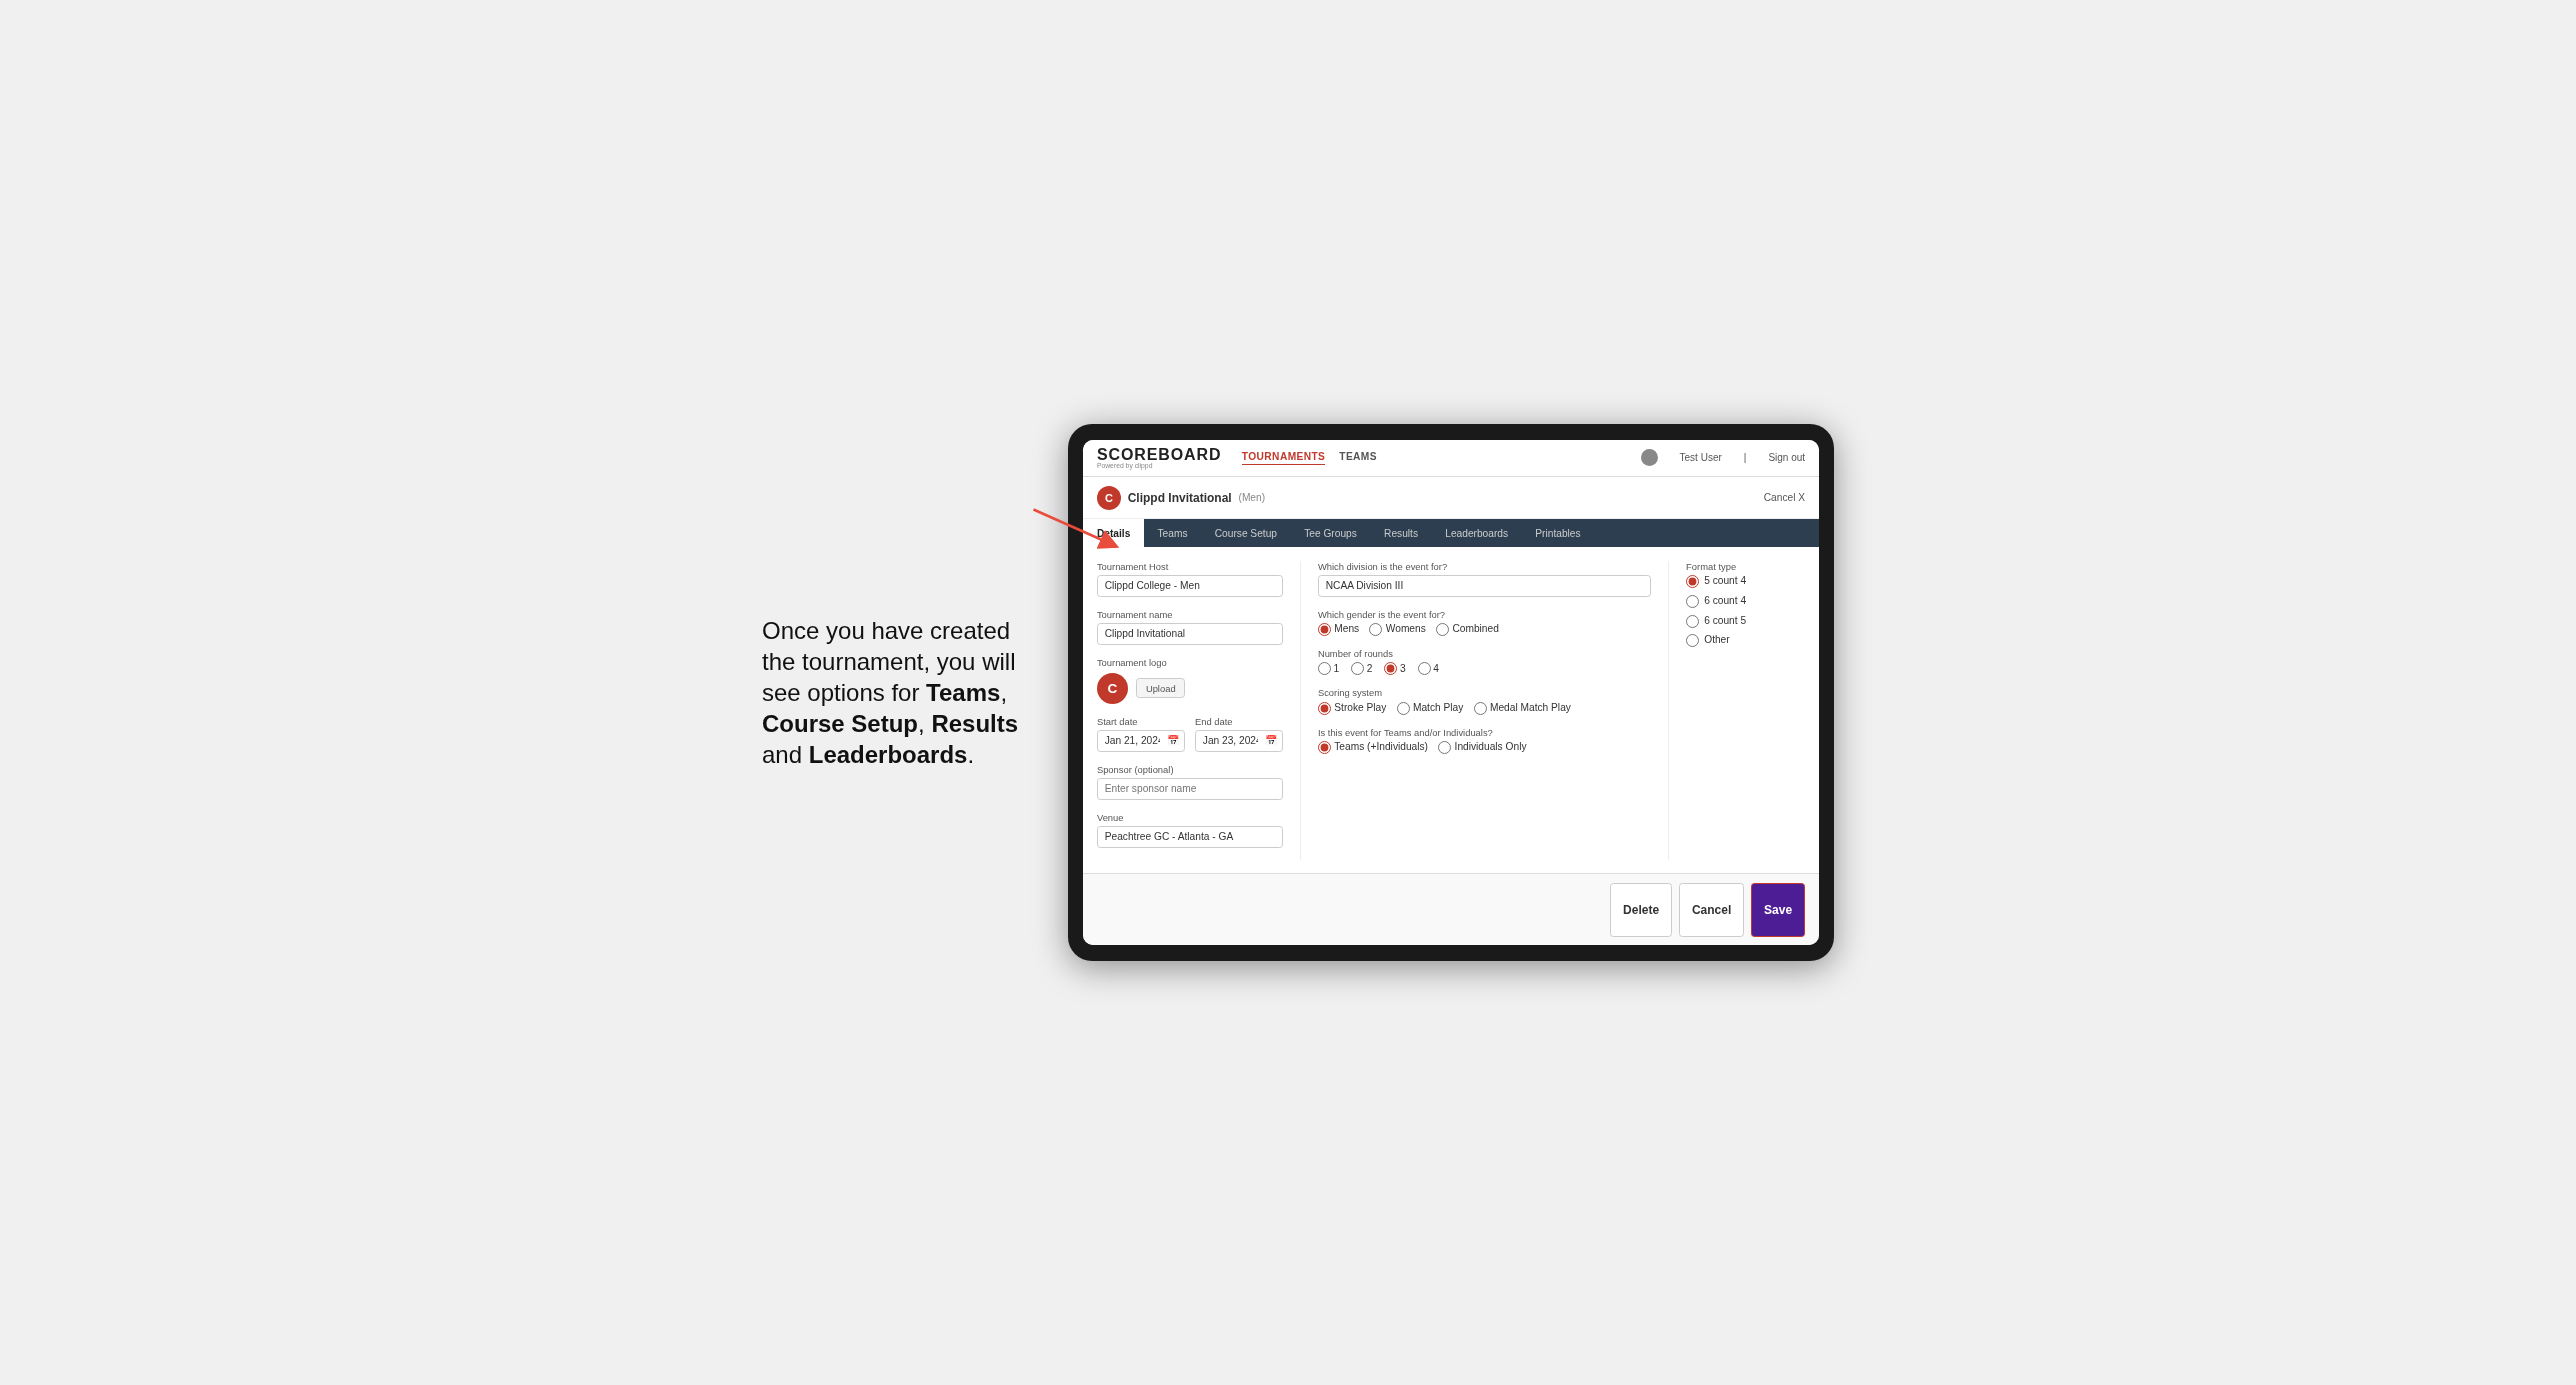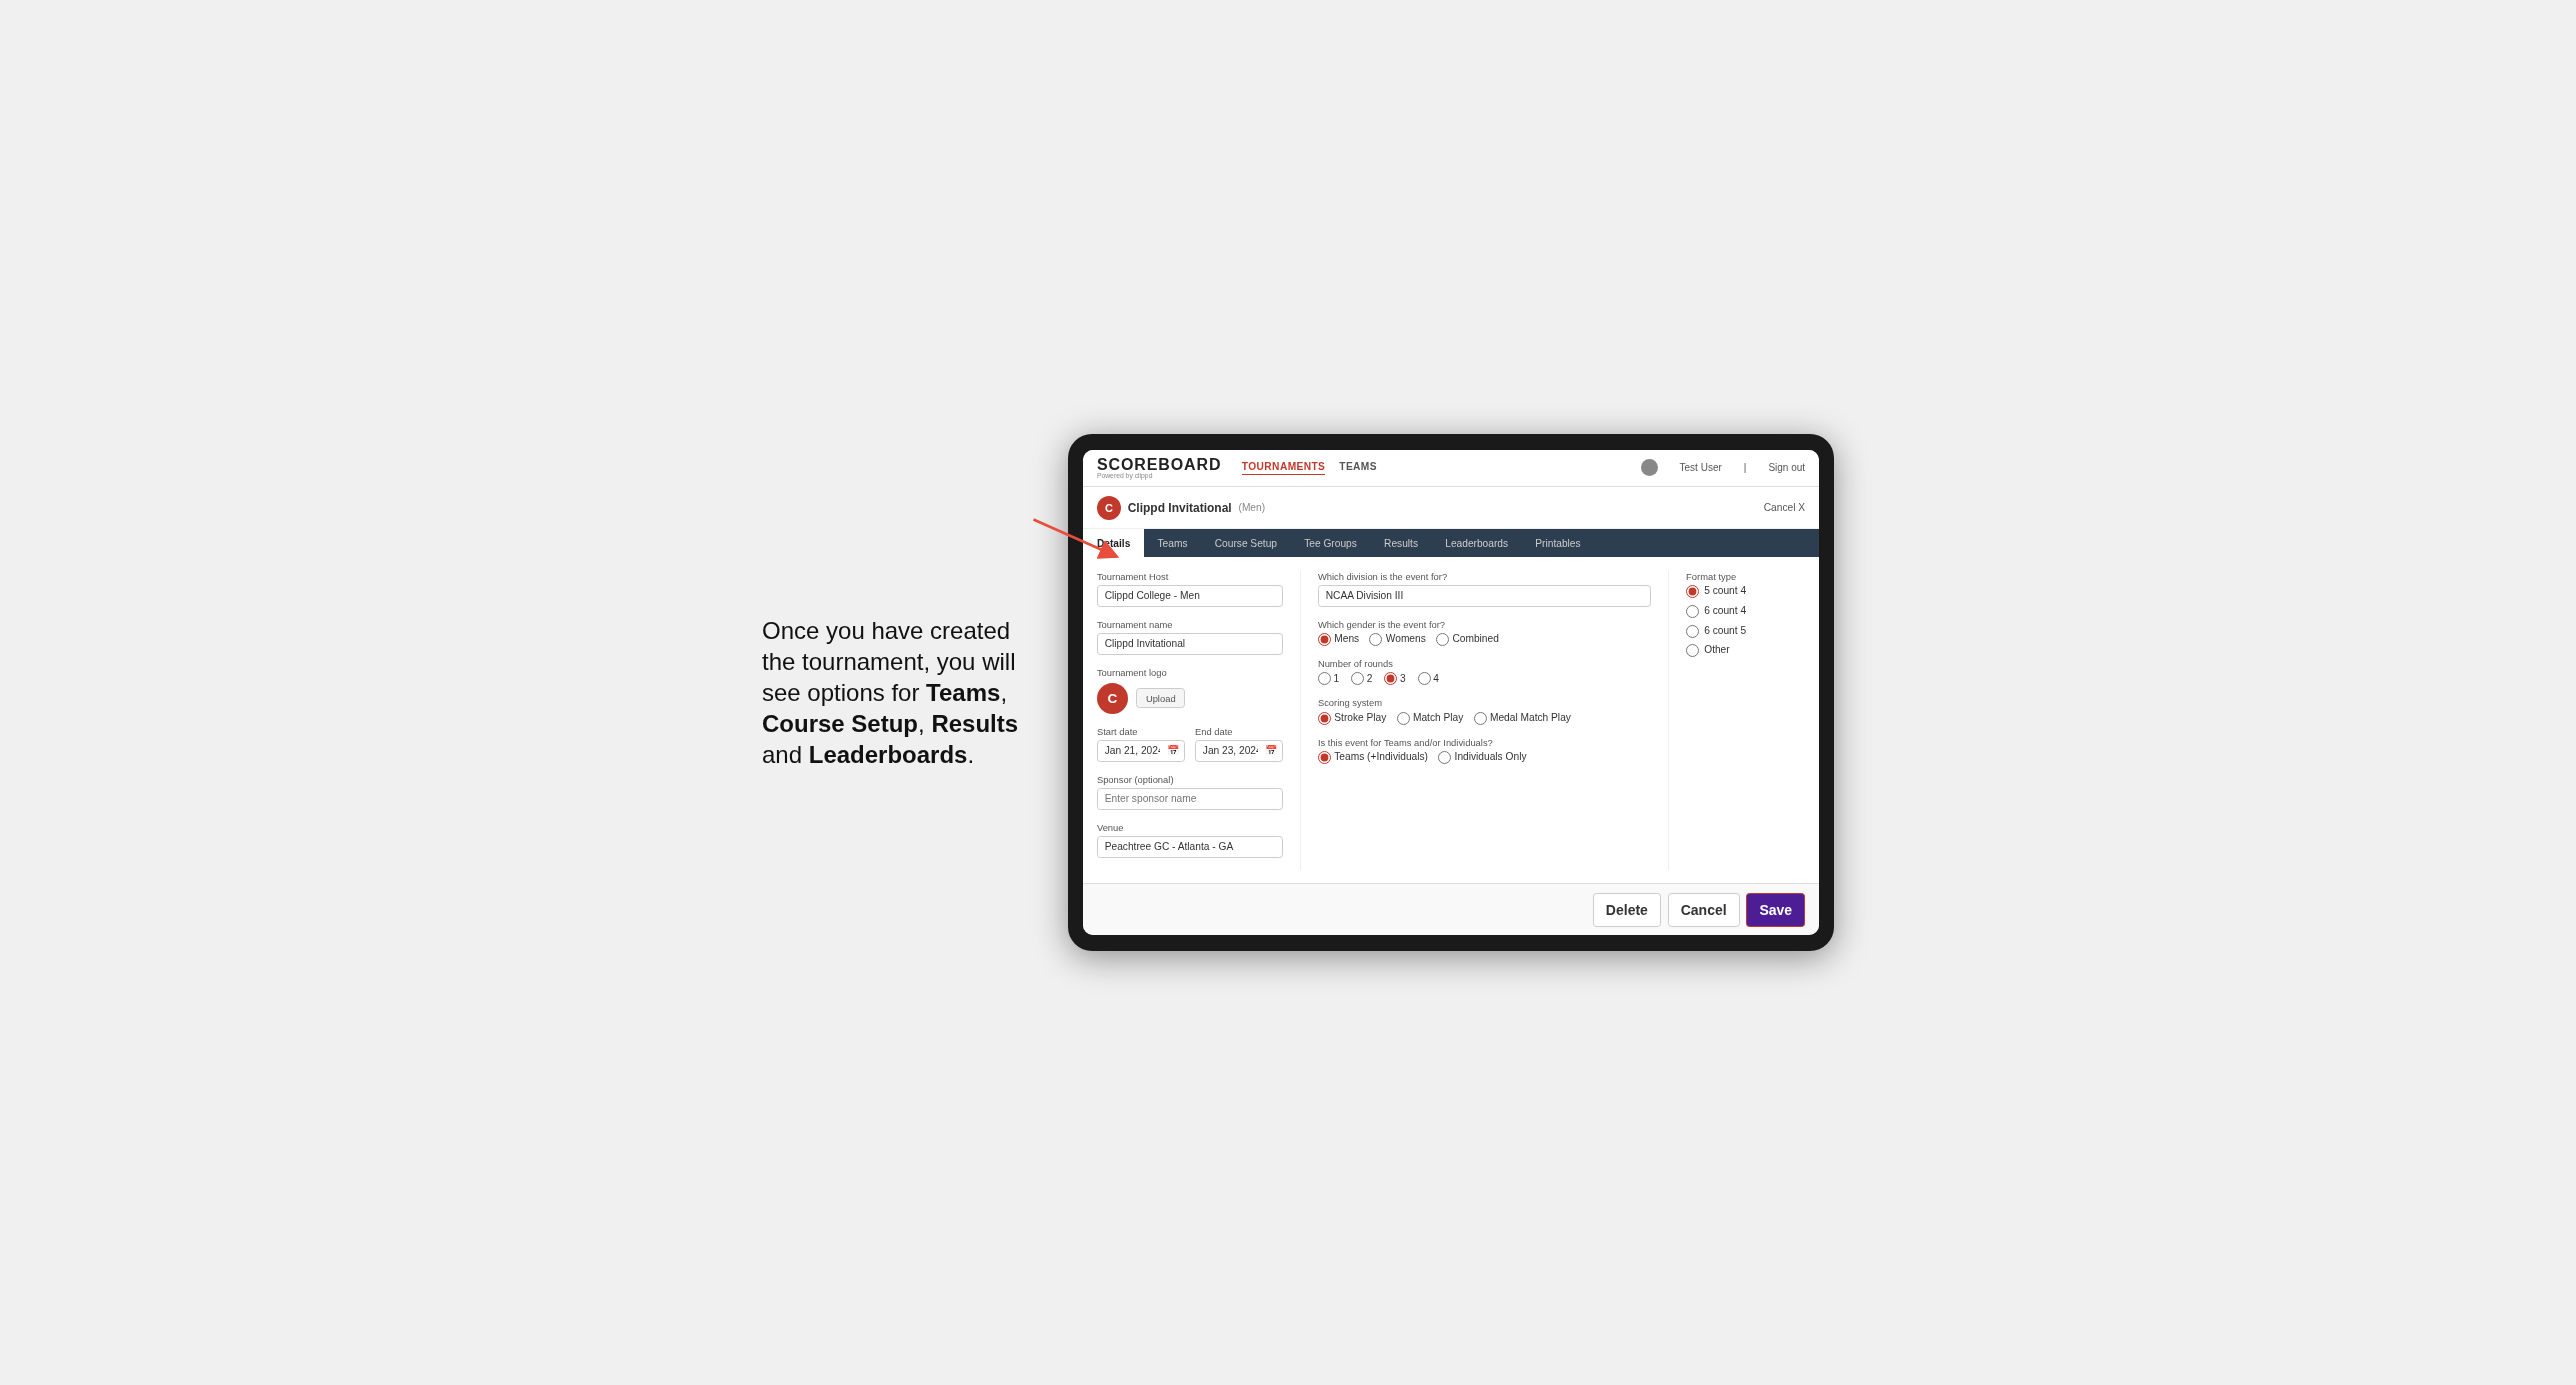--- a/index.html
+++ b/index.html
@@ -333,23 +333,23 @@
     
     .footer-bar {
       background: #f9f9f9;
       border-top: 0.9px solid #ddd;
       padding: 8.5px 13.6px;
       display: flex;
       justify-content: flex-end;
       gap: 6.8px;
     }
     .btn {
-      padding: 8px 12px;
+      padding: 19px 12px;
       border-radius: 3.4px;
-      font-size: 14px;
+      font-size: 12px;
       font-weight: 600;
       cursor: pointer;
       border: 0.9px solid transparent;
     }
     .btn-delete {
       background: #fff;
       border-color: #ccc;
       color: #333;
     }
     .btn-cancel {

